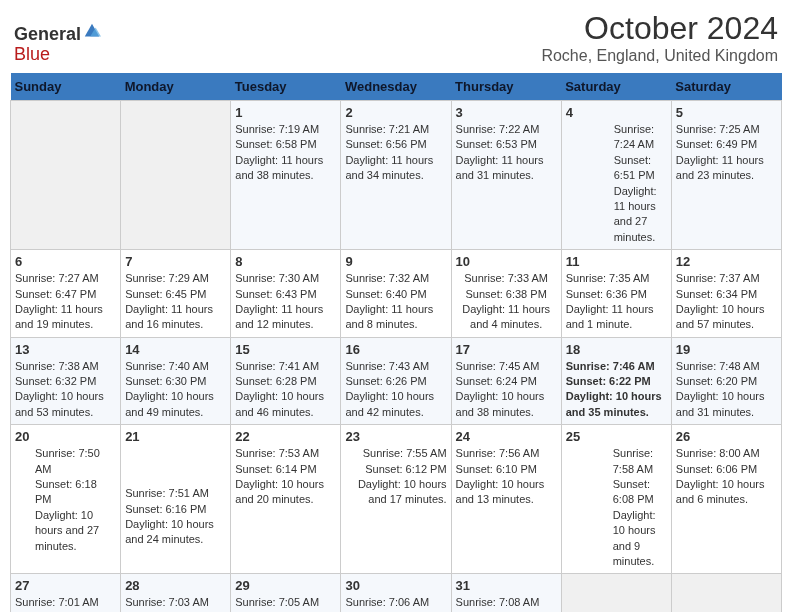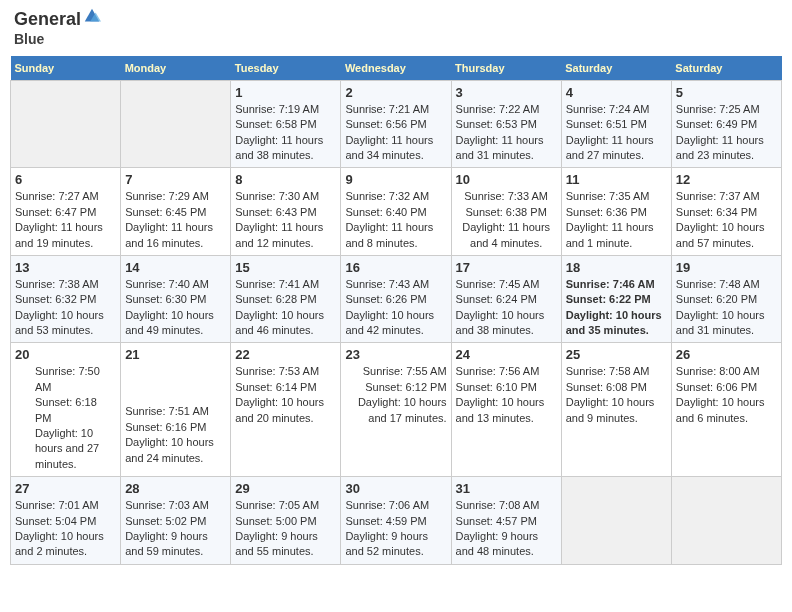--- a/index.html
+++ b/index.html
@@ -45,24 +45,24 @@
       font-size: 16px;
       color: #555;
     }
     table {
       width: 100%;
       border-collapse: collapse;
       font-size: 11px;
     }
     thead tr th {
       background-color: #3a7abf;
-      color: #fef9c3;
+      color: #0f172a;
       padding: 6px 4px;
       text-align: left;
-      font-size: 11px;
+      font-size: 13px;
       font-weight: bold;
     }
     tbody tr td {
       border: 1px solid #ccc;
       vertical-align: top;
       padding: 4px 4px;
       min-height: 70px;
       width: 14.28%;
     }
     tbody tr:nth-child(odd) td {
@@ -92,22 +92,26 @@
 <div class="header">
   <div class="logo">
     <div>
       <div style="display:flex;align-items:center;">
         <span class="logo-text">General</span>
         <svg class="logo-icon" viewBox="0 0 20 20">
           <polygon points="2,16 10,2 18,16" fill="#3a7abf"></polygon>
           <polygon points="8,16 14,6 20,16" fill="#5aaae0" opacity="0.7"></polygon>
         </svg>
       </div>
-      <span class="logo-text" style="color:#404040;font-size:14px;font-weight:bold;">Blue</span>
+      <span class="logo-text" style="color:#b91c1c;font-size:18px;font-weight:normal;">Blue</span>
     </div>
+  </div>
+  <div class="title-block">
+    <div class="main-title">October 2024</div>
+    <div class="subtitle">Roche, England, United Kingdom</div>
   </div>
 </div>
 
 <table>
   <thead>
     <tr id="days-header">
         <th>Sunday</th>
         <th>Monday</th>
         <th>Tuesday</th>
         <th>Wednesday</th>
@@ -133,21 +137,21 @@
 Daylight: 11 hours and 34 minutes.</div>
         </td>
         <td>
           <span class="day-num">3</span>
           <div class="day-info" style="white-space: pre-line;">Sunrise: 7:22 AM
 Sunset: 6:53 PM
 Daylight: 11 hours and 31 minutes.</div>
         </td>
         <td>
           <span class="day-num">4</span>
-          <div class="day-info" style="white-space: pre-line;">Sunrise: 7:24 AM
+          <div class="day-info" style="white-space: pre-line; margin-left: 48px;">Sunrise: 7:24 AM
 Sunset: 6:51 PM
 Daylight: 11 hours and 27 minutes.</div>
         </td>
         <td>
           <span class="day-num">5</span>
           <div class="day-info" style="white-space: pre-line;">Sunrise: 7:25 AM
 Sunset: 6:49 PM
 Daylight: 11 hours and 23 minutes.</div>
         </td>
       </tr>
@@ -265,21 +269,21 @@
 Daylight: 10 hours and 17 minutes.</div>
         </td>
         <td>
           <span class="day-num">24</span>
           <div class="day-info" style="white-space: pre-line;">Sunrise: 7:56 AM
 Sunset: 6:10 PM
 Daylight: 10 hours and 13 minutes.</div>
         </td>
         <td>
           <span class="day-num">25</span>
-          <div class="day-info" style="white-space: pre-line;">Sunrise: 7:58 AM
+          <div class="day-info" style="white-space: pre-line; margin-left: 47px;">Sunrise: 7:58 AM
 Sunset: 6:08 PM
 Daylight: 10 hours and 9 minutes.</div>
         </td>
         <td>
           <span class="day-num">26</span>
           <div class="day-info" style="white-space: pre-line;">Sunrise: 8:00 AM
 Sunset: 6:06 PM
 Daylight: 10 hours and 6 minutes.</div>
         </td>
       </tr>

